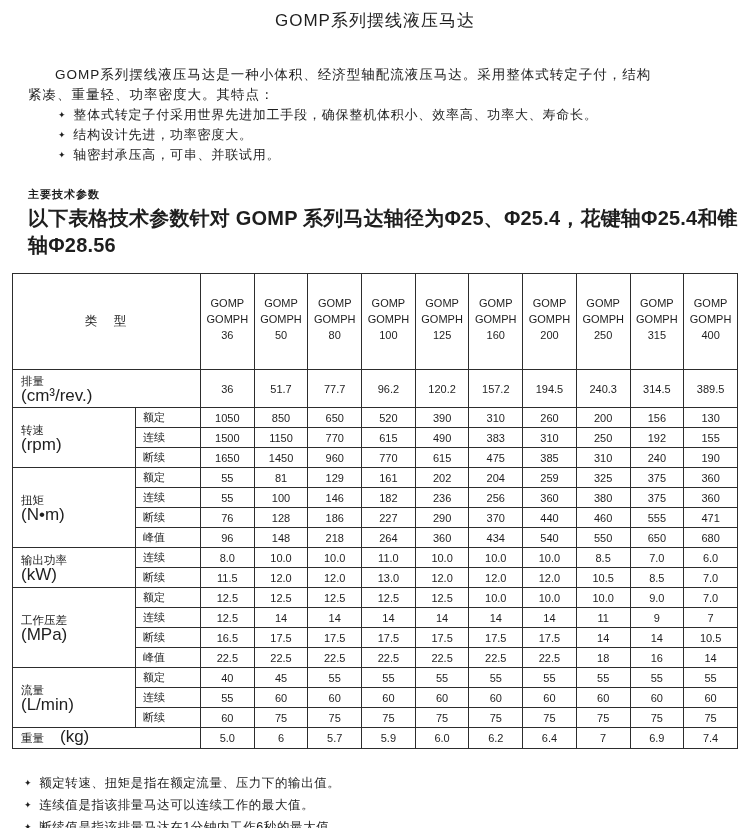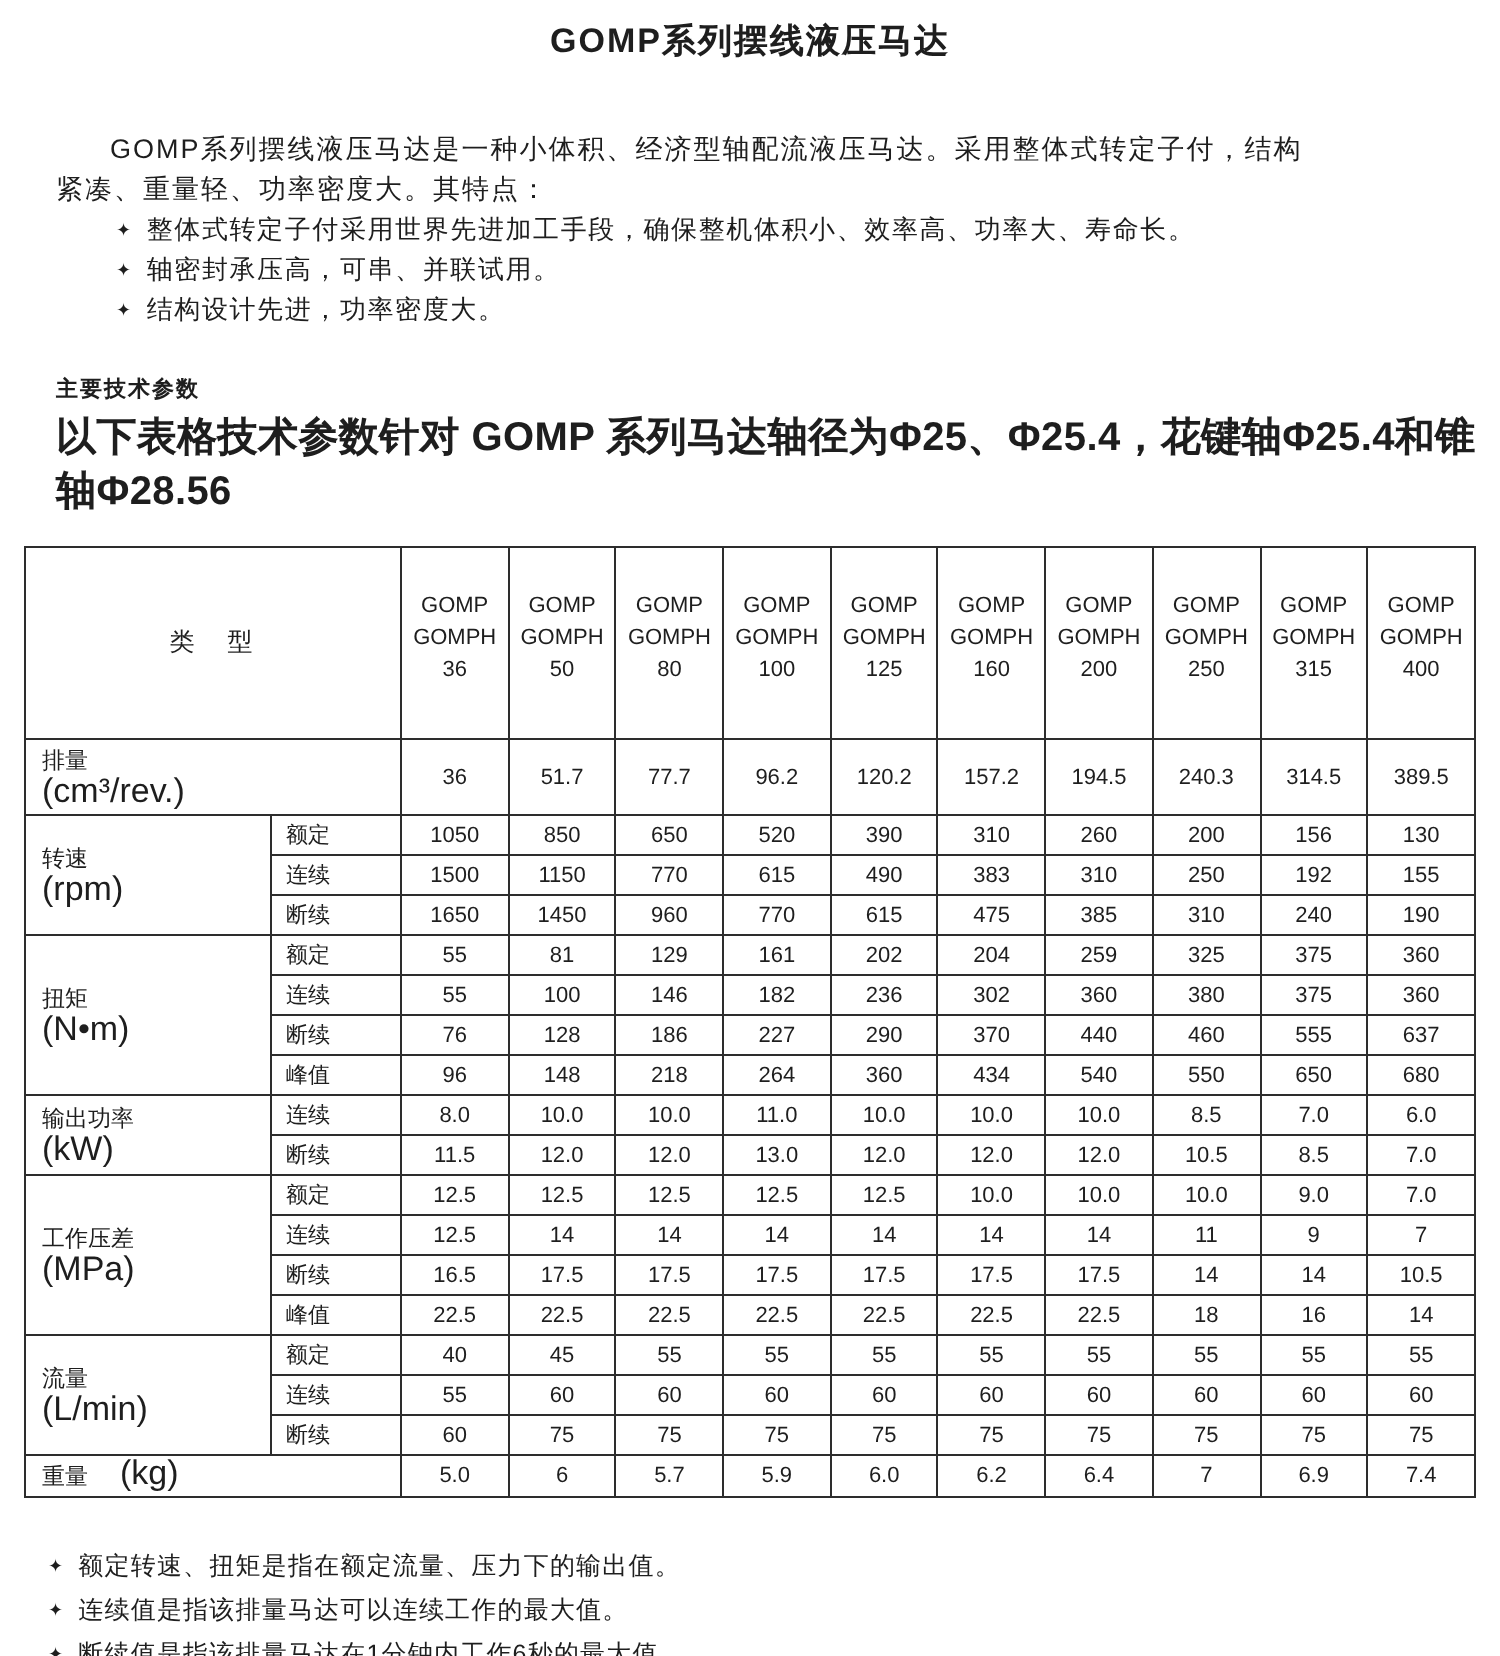--- a/index.html
+++ b/index.html
@@ -3,21 +3,21 @@
 <meta charset="utf-8">
 <style>
   html,body{margin:0;padding:0;background:#ffffff;}
   .page{
     position:relative;width:750px;height:828px;overflow:hidden;
     background:#ffffff;color:#1e1e1e;
     font-family:"Liberation Sans","DejaVu Sans",sans-serif;
   }
   .title{
     margin:0;padding-top:9px;text-align:center;
-    font-size:17px;font-weight:700;letter-spacing:1px;
+    font-size:17px;font-weight:400;letter-spacing:1px;
   }
   .intro{
     margin:33px 96px 0 28px;
     font-size:13.5px;line-height:20px;letter-spacing:1px;
     text-indent:2em;
   }
   .features{
     list-style:none;margin:0;padding:0 30px 0 58px;
     font-size:13px;line-height:20px;letter-spacing:0.8px;
   }
@@ -54,22 +54,22 @@
 </head>
 <body>
 
 <div class="page">
   <h1 class="title">GOMP系列摆线液压马达</h1>
 
   <p class="intro">GOMP系列摆线液压马达是一种小体积、经济型轴配流液压马达。采用整体式转定子付，结构紧凑、重量轻、功率密度大。其特点：</p>
 
   <ul class="features">
       <li><span class="marker">✦</span><span>整体式转定子付采用世界先进加工手段，确保整机体积小、效率高、功率大、寿命长。</span></li>
+      <li><span class="marker">✦</span><span>结构设计先进，功率密度大。</span></li>
       <li><span class="marker">✦</span><span>轴密封承压高，可串、并联试用。</span></li>
-      <li><span class="marker">✦</span><span>结构设计先进，功率密度大。</span></li>
     </ul>
 
   <div class="sec-h">主要技术参数</div>
   <div class="sec-sub">以下表格技术参数针对 GOMP 系列马达轴径为Φ25、Φ25.4，花键轴Φ25.4和锥轴Φ28.56</div>
 
   <table class="spec">
     <colgroup>
       <col style="width:123px">
         <col style="width:65px">
       <col>
@@ -213,38 +213,38 @@
           <td class="val">375</td>
           <td class="val">360</td>
         </tr>
         <tr class="h-std">
           <td class="sub">连续</td>
           <td class="val">55</td>
           <td class="val">100</td>
           <td class="val">146</td>
           <td class="val">182</td>
           <td class="val">236</td>
-          <td class="val">302</td>
+          <td class="val">256</td>
           <td class="val">360</td>
           <td class="val">380</td>
           <td class="val">375</td>
           <td class="val">360</td>
         </tr>
         <tr class="h-std">
           <td class="sub">断续</td>
           <td class="val">76</td>
           <td class="val">128</td>
           <td class="val">186</td>
           <td class="val">227</td>
           <td class="val">290</td>
           <td class="val">370</td>
           <td class="val">440</td>
           <td class="val">460</td>
           <td class="val">555</td>
-          <td class="val">637</td>
+          <td class="val">471</td>
         </tr>
         <tr class="h-std">
           <td class="sub">峰值</td>
           <td class="val">96</td>
           <td class="val">148</td>
           <td class="val">218</td>
           <td class="val">264</td>
           <td class="val">360</td>
           <td class="val">434</td>
           <td class="val">540</td>

